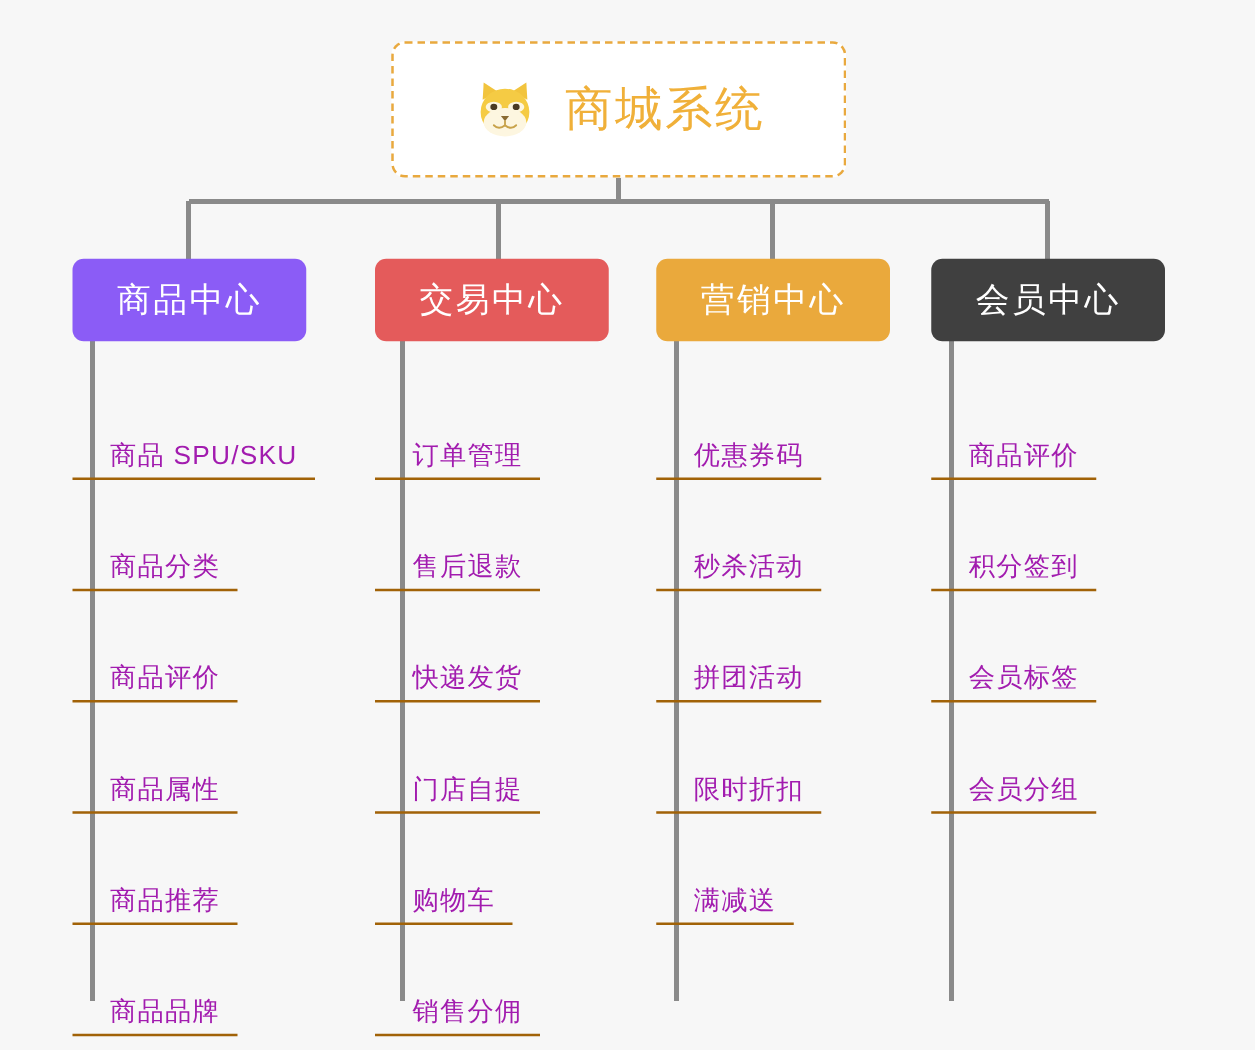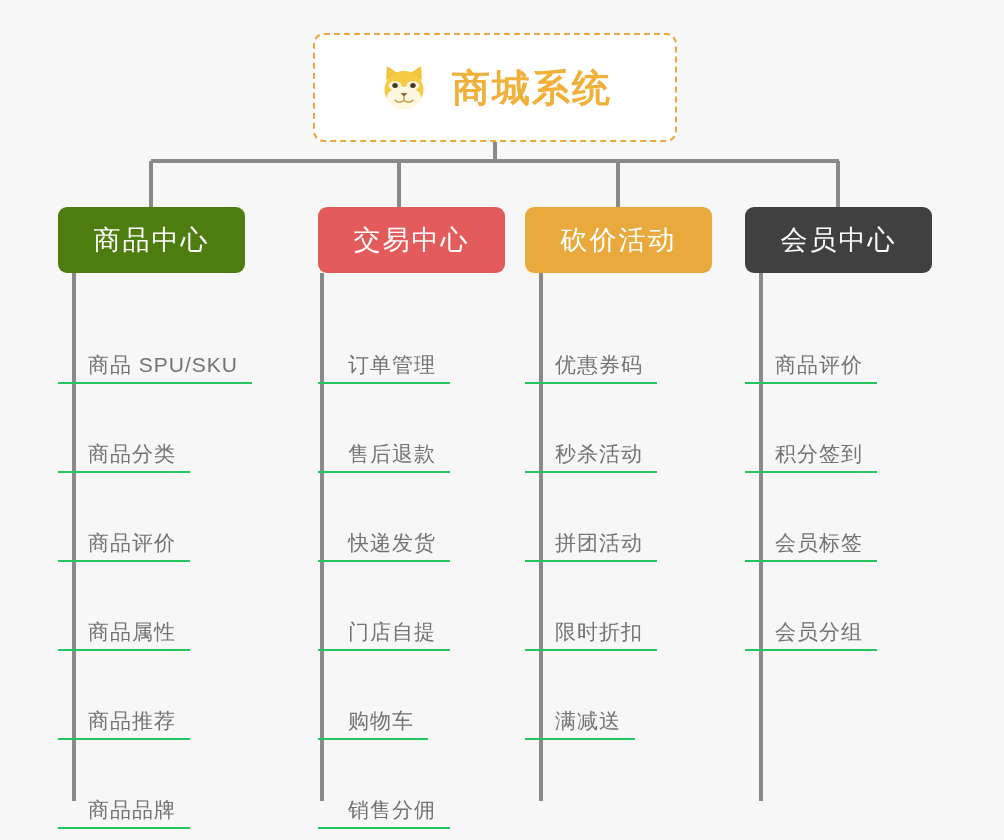--- a/index.html
+++ b/index.html
@@ -35,21 +35,20 @@
     width: 364px;
     height: 109px;
     box-sizing: border-box;
     background: #ffffff;
     border: 2px dashed #e9a93e;
     border-radius: 11px;
     display: flex;
     align-items: center;
     justify-content: center;
     gap: 22px;
-    font-weight: bold;
   }
   .root-emoji {
     width: 52px;
     height: 52px;
     flex: 0 0 auto;
     display: block;
   }
   .root-title {
     font-size: 38px;
     color: #f0b039;
@@ -81,32 +80,32 @@
   }
   .leaf {
     position: relative;
     height: 89px;
     box-sizing: border-box;
     display: flex;
     align-items: flex-end;
   }
   .leaf-label {
     font-size: 21px;
-    color: #737373;
+    color: #a21caf;
     letter-spacing: 1px;
     white-space: nowrap;
     padding: 0 14px 6px 30px;
     line-height: 1.1;
-    border-bottom: 2px solid #22c55e;
+    border-bottom: 2px solid #a16207;
     display: block;
   }
 
   
   #branch-0 { left: 58px;  width: 187px; }
-  #branch-1 { left: 318px; width: 187px; }
+  #branch-1 { left: 300px; width: 187px; font-family: Liberation Serif, serif; }
   #branch-2 { left: 525px; width: 187px; }
   #branch-3 { left: 745px; width: 187px; }
 </style>
 </head>
 <body>
 
 <div id="canvas">
 
   <svg id="connectors" viewBox="0 0 1004 840" width="1004" height="840" aria-hidden="true">
     <g stroke="#8a8a8a" stroke-width="4" fill="none" shape-rendering="crispEdges">
@@ -145,21 +144,21 @@
       <ellipse cx="43" cy="29" rx="3.4" ry="3.1" fill="#4a3a23"></ellipse>
 
       <path d="M28 38 L36 38 L32 43 Z" fill="#8a6a32"></path>
 
       <path d="M32 43 L32 47 M32 47 q-6 5 -11 0 M32 47 q6 5 11 0" stroke="#c8a24a" stroke-width="1.8" fill="none" stroke-linecap="round"></path>
     </svg>
     <span class="root-title">商城系统</span>
   </div>
 
   <div class="branch" id="branch-0">
-    <div class="branch-header" style="background:#4d7c0f">
+    <div class="branch-header" style="background:#8b5cf6">
       <span>商品中心</span>
     </div>
     <div class="leaf-list">
       <div class="leaf">
           <span class="leaf-label">商品 SPU/SKU</span>
         </div>
       <div class="leaf">
           <span class="leaf-label">商品分类</span>
         </div>
       <div class="leaf">
@@ -198,21 +197,21 @@
           <span class="leaf-label">购物车</span>
         </div>
       <div class="leaf">
           <span class="leaf-label">销售分佣</span>
         </div>
     </div>
   </div>
 
   <div class="branch" id="branch-2">
     <div class="branch-header" style="background:#eaa93c">
-      <span>砍价活动</span>
+      <span>营销中心</span>
     </div>
     <div class="leaf-list">
       <div class="leaf">
           <span class="leaf-label">优惠券码</span>
         </div>
       <div class="leaf">
           <span class="leaf-label">秒杀活动</span>
         </div>
       <div class="leaf">
           <span class="leaf-label">拼团活动</span>

